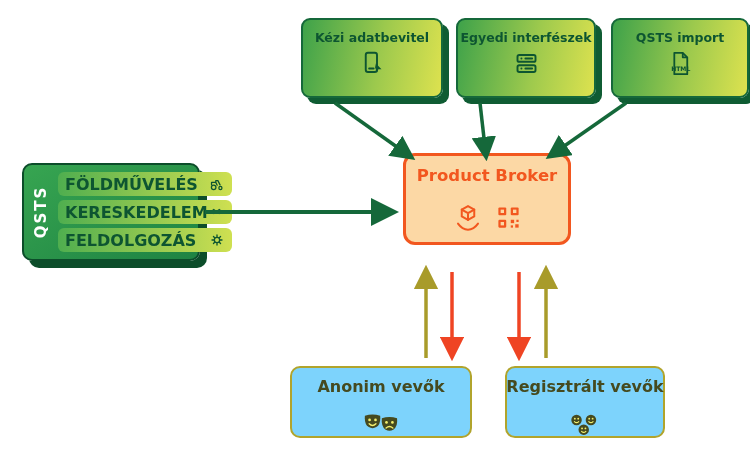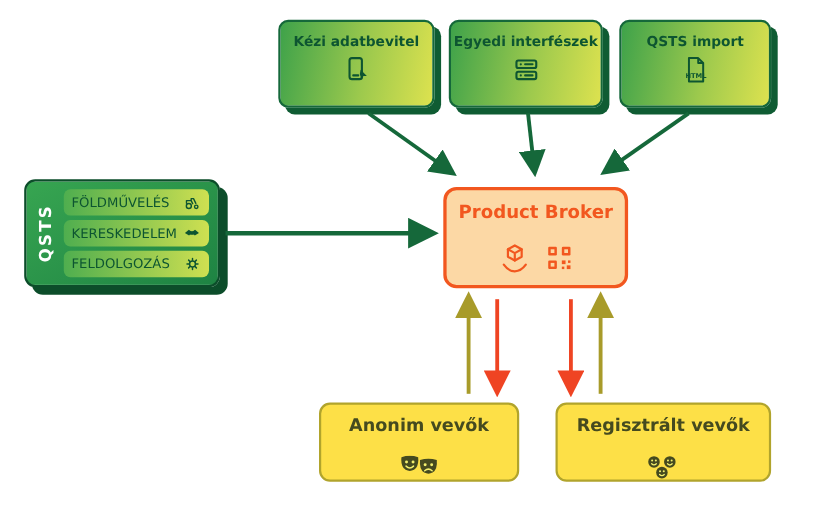--- a/index.html
+++ b/index.html
@@ -6,21 +6,21 @@
   body { background:#fff; font-family:"DejaVu Sans", sans-serif; }
   .canvas { position:relative; width:750px; height:468px; background:#fff; overflow:hidden; }
 
   
   .source-box {
     position:absolute; top:18px; height:80px;
     border:2px solid #15683a; border-radius:9px;
     background:linear-gradient(100deg,#3ea24a 0%,#9cc94d 55%,#dde24f 100%);
     box-shadow:6px 6px 0 #0f5c33;
     display:flex; flex-direction:column; align-items:center;
-    padding-top:10px; gap:5px; color:#0d5531;
+    padding-top:10px; gap:5px; color:#0d5531;margin-left:48px;
   }
   .source-box.b1 { left:253px; width:142px; }
   .source-box.b2 { left:408px; width:140px; }
   .source-box.b3 { left:563px; width:138px; }
   .source-label { font-weight:bold; font-size:12.5px; white-space:nowrap; color:#0d5531; }
 
   
   .qsts-box {
     position:absolute; left:22px; top:163px; width:178px; height:98px;
     background:linear-gradient(150deg,#37a551 0%,#1e8343 100%);
@@ -31,54 +31,54 @@
   .qsts-label { width:34px; display:flex; align-items:center; justify-content:center; }
   .qsts-label span {
     transform:rotate(-90deg); color:#fff; font-weight:bold;
     font-size:15px; letter-spacing:2px; white-space:nowrap;
   }
   .qsts-rows { flex:1; display:flex; flex-direction:column; justify-content:center; gap:4px; padding:6px 8px 6px 0; }
   .qsts-row {
     height:24px; display:flex; align-items:center; justify-content:space-between;
     background:linear-gradient(90deg,#4fae4f 0%,#cfe051 100%);
     border-radius:6px; padding:2px 7px; color:#0d5531;
-    font-weight:normal; font-size:12px; white-space:nowrap;
+    font-weight:bold; font-size:16px; white-space:nowrap;
   }
   .qsts-row svg { flex:0 0 auto; }
 
   
   .broker-box {
-    position:absolute; left:403px; top:170px; width:168px; height:92px;
+    position:absolute; left:403px; top:153px; width:168px; height:92px;
     background:#fcd8a5; border:3px solid #f2571f; border-radius:12px;
     display:flex; flex-direction:column; align-items:center; justify-content:center; gap:18px;
   }
   .broker-box::before, .broker-box::after {
     content:""; position:absolute; width:100%; height:100%;
     background:#fcd8a5; border:3px solid #f2571f; border-radius:12px; z-index:-1;
   }
   .broker-box::before { left:6px; top:7px; }
   .broker-box::after  { left:13px; top:15px; }
   .broker-title { font-weight:bold; font-size:16.5px; color:#f2571f; }
   .broker-icons { display:flex; align-items:center; gap:12px; color:#f2571f; }
 
   
   .customer-box {
     position:absolute; top:366px; height:72px;
-    background:#fde047; border:2px solid #b1a42c; border-radius:10px;
+    background:#7dd3fc; border:2px solid #b1a42c; border-radius:10px;
     display:flex; flex-direction:column; align-items:center; padding-top:9px; gap:18px;
     color:#454a1f;
   }
   .customer-box::before, .customer-box::after {
     content:""; position:absolute; width:100%; height:100%;
     background:#f3f06e; border:2px solid #b1a42c; border-radius:10px; z-index:-1;
   }
   .customer-box::before { left:6px; top:6px; }
   .customer-box::after  { left:12px; top:12px; }
   .customer-box.c1 { left:290px; width:182px; }
-  .customer-box.c2 { left:505px; width:196px; }
+  .customer-box.c2 { left:505px; width:160px; }
   .customer-label { font-weight:bold; font-size:16px; white-space:nowrap; }
 
   
   .arrows { position:absolute; left:0; top:0; pointer-events:none; }
 </style>
 </head>
 <body>
 
 <div class="canvas">
 

